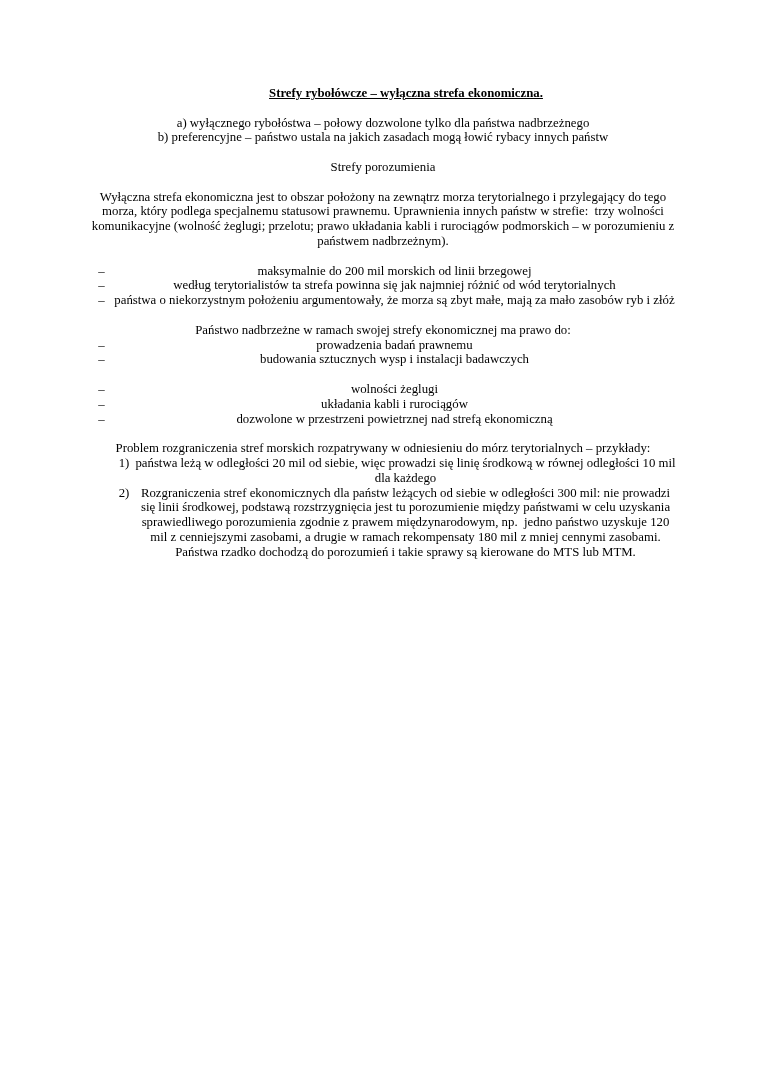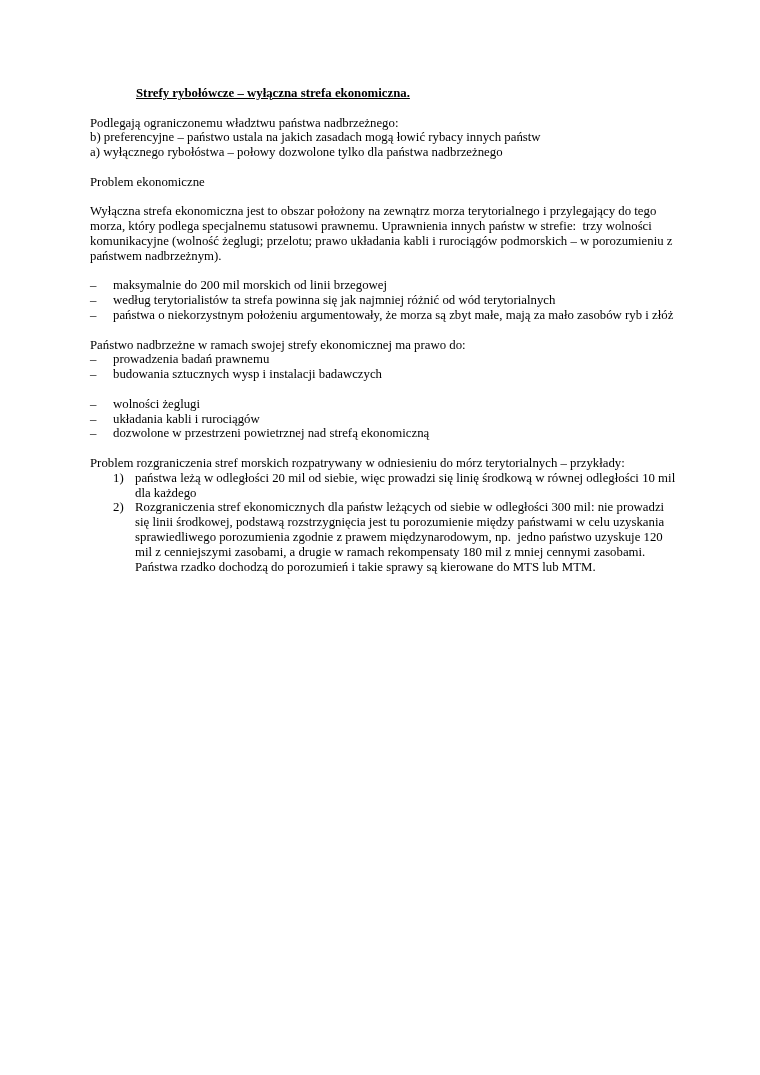--- a/index.html
+++ b/index.html
@@ -13,21 +13,21 @@
   }
   .content {
     position: absolute;
     left: 90px;
     top: 86px;
     width: 586px;
     font-family: "Liberation Serif", "DejaVu Serif", serif;
     font-size: 12.8px;
     line-height: 14.8px;
     color: #000000;
-    text-align: left;
+    text-align: center;
   }
   p { margin: 0; }
   .block { margin-bottom: 14.8px; }
   .block:last-child { margin-bottom: 8px; }
   .line, .li-text, .title, .heading { white-space: pre-wrap; }
   .title {
     font-weight: bold;
     text-decoration: underline;
     padding-left: 46px;
     margin-bottom: 14.8px;
@@ -40,26 +40,25 @@
 </style>
 </head>
 <body>
 
 <div class="page">
   <div class="content">
 
     <p class="title">Strefy rybołówcze – wyłączna strefa ekonomiczna.</p>
 
     <div class="block">
-      <p class="line">Podlegają ograniczonemu władztwu państwa nadbrzeżnego:</p>
+      <p class="line">a) wyłącznego rybołóstwa – połowy dozwolone tylko dla państwa nadbrzeżnego</p>
       <p class="line">b) preferencyjne – państwo ustala na jakich zasadach mogą łowić rybacy innych państw</p>
-      <p class="line">a) wyłącznego rybołóstwa – połowy dozwolone tylko dla państwa nadbrzeżnego</p>
     </div>
 
-    <p class="block heading">Problem ekonomiczne</p>
+    <p class="block heading">Strefy porozumienia</p>
 
     <p class="block line">Wyłączna strefa ekonomiczna jest to obszar położony na zewnątrz morza terytorialnego i przylegający do tego morza, który podlega specjalnemu statusowi prawnemu. Uprawnienia innych państw w strefie:  trzy wolności komunikacyjne (wolność żeglugi; przelotu; prawo układania kabli i rurociągów podmorskich – w porozumieniu z państwem nadbrzeżnym).</p>
 
     <div class="block">
       <div class="dash-item">
         <span class="marker">–</span>
         <span class="li-text">maksymalnie do 200 mil morskich od linii brzegowej</span>
       </div>
       <div class="dash-item">
         <span class="marker">–</span>

